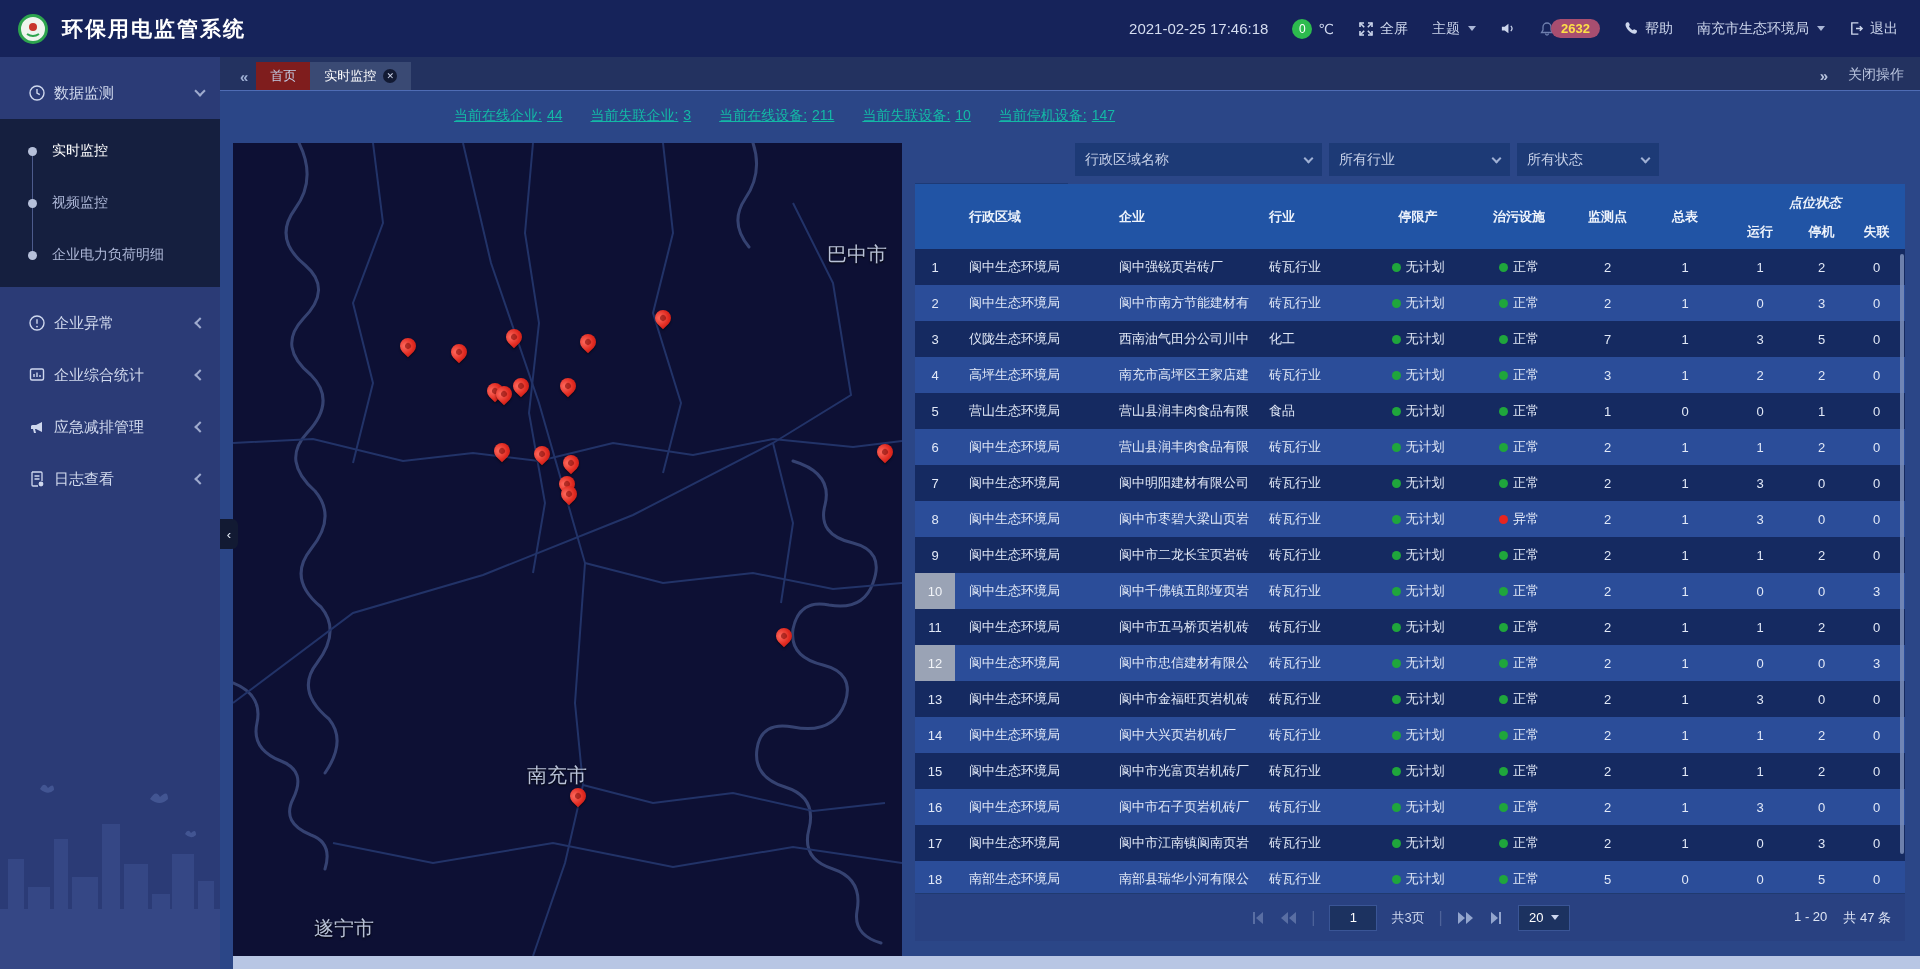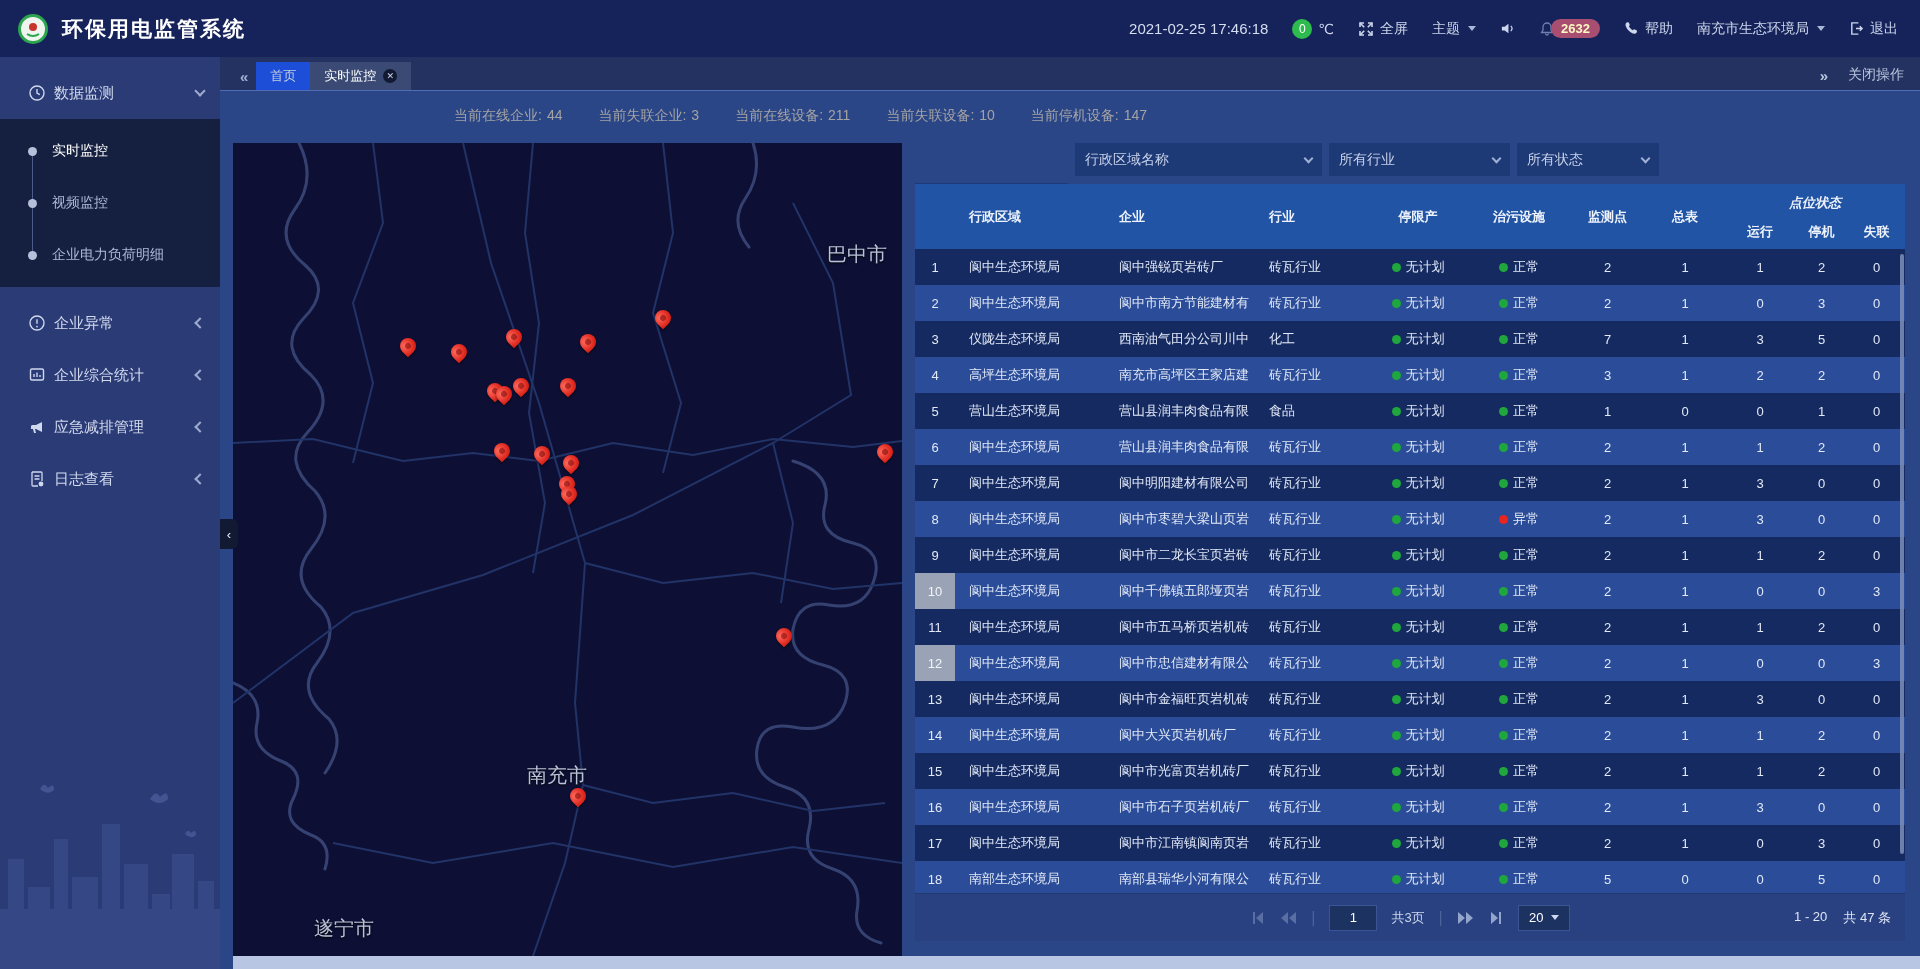--- a/index.html
+++ b/index.html
@@ -13,21 +13,21 @@
   .logo { width:30px; height:30px; flex:none; }
   .app-title { font-size:21px; font-weight:bold; color:#ffffff; letter-spacing:2px; }
   .topbar-right { margin-left:auto; display:flex; align-items:center; gap:24px; font-size:14px; color:#cdd6ec; }
   .datetime { font-size:15px; color:#d5ddf0; }
   .temp { display:flex; align-items:center; gap:6px; }
   .temp-badge { width:20px; height:20px; border-radius:50%; background:#2dbb4e; color:#fff; font-size:12px; display:flex; align-items:center; justify-content:center; }
   .top-item { display:flex; align-items:center; gap:6px; cursor:pointer; white-space:nowrap; }
   .top-item svg { flex:none; }
   .caret-down { width:0; height:0; border-left:4px solid transparent; border-right:4px solid transparent; border-top:5px solid #aab6d6; display:inline-block; margin-left:2px; }
   .notif { position:relative; display:flex; align-items:center; }
-  .notif-badge { background:#a84e70; color:#fef9c3; border-radius:10px; font-size:13px; font-weight:bold; padding:2px 10px; margin-left:-4px; }
+  .notif-badge { background:#a84e70; color:#fde047; border-radius:10px; font-size:13px; font-weight:bold; padding:2px 10px; margin-left:-4px; }
 
   
   .layout { flex:1; display:flex; min-height:0; }
   .sidebar { width:220px; flex:none; background:#2b3b76; position:relative; overflow:hidden; }
   .nav { padding-top:10px; position:relative; z-index:2; }
   .nav-group { height:52px; display:flex; align-items:center; padding:0 16px 0 28px; color:#d2daee; font-size:15px; cursor:pointer; }
   .nav-group .gicon { width:18px; height:18px; margin-right:8px; flex:none; }
   .nav-group .glabel { flex:1; }
   .chev { width:8px; height:8px; border-right:2px solid #9fabce; border-bottom:2px solid #9fabce; display:inline-block; }
   .chev.down { transform:rotate(45deg); margin-top:-4px; }
@@ -38,30 +38,30 @@
   .submenu-line { position:absolute; left:32px; top:32px; bottom:28px; width:1px; background:#4d5b8c; }
   .bullet { position:absolute; left:28px; width:9px; height:9px; border-radius:50%; background:#b6c0da; }
   .group-rest { margin-top:10px; }
   .skyline { position:absolute; bottom:0; left:0; z-index:1; }
 
   
   .content { flex:1; display:flex; flex-direction:column; min-width:0; }
   .tabbar { height:33px; background:#233260; display:flex; align-items:flex-end; padding:0 16px 0 12px; }
   .tab-scroll { color:#9fb0d4; font-size:15px; font-weight:bold; padding:0 8px 5px; cursor:pointer; }
   .tab { height:28px; display:flex; align-items:center; gap:7px; padding:0 14px; font-size:13px; cursor:pointer; }
-  .tab.inactive { background:#1d4ed8; color:#c3cce4; }
+  .tab.inactive { background:#7f1d1d; color:#c3cce4; }
   .tab.active { background:#3a4a74; color:#ffffff; }
   .tab-close { width:14px; height:14px; border-radius:50%; background:#121a33; color:#cfd6ea; font-size:9px; line-height:14px; text-align:center; }
   .tabbar-right { margin-left:auto; display:flex; align-items:center; gap:22px; padding-bottom:6px; color:#b9c4de; font-size:14px; }
   .dbl-arrow { color:#b9c4de; font-weight:bold; font-size:15px; letter-spacing:-2px; cursor:pointer; }
 
   .content-body { flex:1; background:#2b4687; border-top:1px solid #4f6cb4; position:relative; }
   .content-body::after { content:""; position:absolute; left:13px; right:0; bottom:0; height:13px; background:#b8c6e4; }
 
-  .statsbar { position:absolute; left:234px; top:16px; display:flex; gap:36px; font-size:14px; color:#a3a3a3; }
+  .statsbar { position:absolute; left:234px; top:16px; display:flex; gap:28px; font-size:14px; color:#14b8a6;text-decoration:underline; }
   .statsbar .stat { white-space:nowrap; }
   .statsbar .stat .v { margin-left:5px; }
 
   .map-collapse { position:absolute; left:0; top:428px; width:18px; height:30px; background:#121a33; border:none; border-radius:0 6px 6px 0; color:#e6ecf8; font-size:13px; cursor:pointer; z-index:30; }
 
   
   .map-panel { position:absolute; left:13px; top:52px; width:669px; height:813px; background:#0d1034; overflow:hidden; }
   .map-panel svg.roads { position:absolute; left:0; top:0; }
   .city-label { position:absolute; transform:translate(-50%,-50%); color:#b9c2d8; font-size:20px; text-shadow:0 1px 2px #000; white-space:nowrap; z-index:5; }
   .pin { position:absolute; width:16px; height:16px; margin-left:-8px; margin-top:-21px; background:radial-gradient(circle at 35% 35%, #ff6a5e, #e02a20 60%, #b81510); border-radius:50% 50% 50% 0; transform:rotate(-45deg); transform-origin:50% 50%; box-shadow:-1px 1px 2px rgba(0,0,0,.5); z-index:10; }

